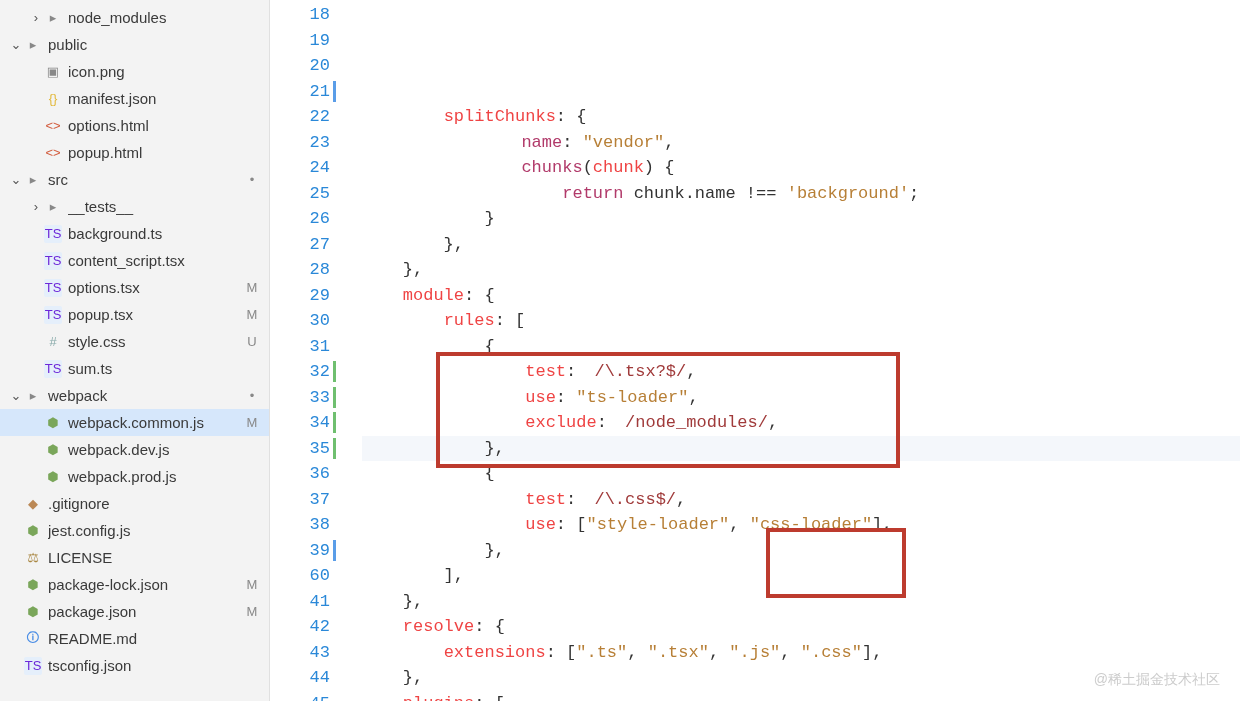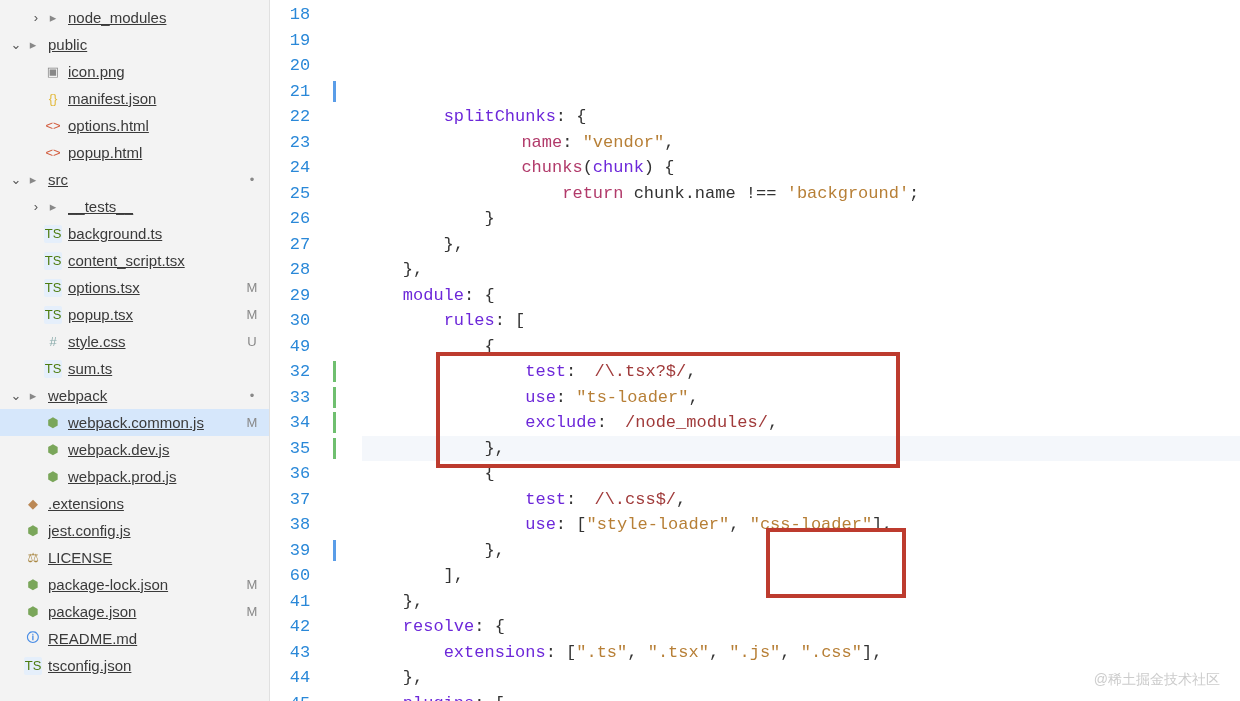--- a/index.html
+++ b/index.html
@@ -32,46 +32,46 @@
   }
   .tree-item.active { background: #d6e7fb; }
   .tree-item .chevron {
     width: 16px; text-align: center; color: #555; font-size: 13px;
   }
   .tree-item .icon {
     width: 18px; height: 18px; margin-right: 6px;
     display: inline-flex; align-items: center; justify-content: center;
     font-size: 13px;
   }
-  .tree-item .label { flex: 1; white-space: nowrap; overflow: hidden; text-overflow: ellipsis; text-decoration: underline; }
+  .tree-item .label { flex: 1; white-space: nowrap; overflow: hidden; text-overflow: ellipsis; }
   .tree-item .status { width: 18px; text-align: center; color: #888; font-size: 13px; }
   .indent-0 { padding-left: 8px; }
   .indent-1 { padding-left: 28px; }
   
   .ic-folder { color: #888; }
   .ic-img { color: #888; }
   .ic-json { color: #e2b93d; }
   .ic-html { color: #d25b3c; }
-  .ic-ts { color: #4d7c0f; background:#e5effb; border-radius:2px; font-size:10px; padding:1px 2px;}
+  .ic-ts { color: #6d28d9; background:#e5effb; border-radius:2px; font-size:10px; padding:1px 2px;}
   .ic-hash { color: #8aa; }
   .ic-js { color: #7aa65a; }
   .ic-md { color: #4a8de5; }
   .ic-git { color: #b85; }
   .ic-lic { color: #aa8844; }
 
   .editor {
     flex: 1;
     display: flex;
     background: #fff;
     position: relative;
     overflow: hidden;
   }
   .gutter {
     width: 68px;
-    text-align: center;
+    text-align: right;
     color: #2a88d8;
     padding: 2px 8px 2px 0;
     user-select: none;
     background: #fff;
   }
   .gutter .ln { height: 25.5px; line-height: 25.5px; font-size: 17px; position:relative;}
   .gutter .mark-blue::after {
     content:""; position:absolute; right:-6px; top:2px; width:3px; height:21px; background:#5a9de8;
   }
   .gutter .mark-green::after {
@@ -81,21 +81,21 @@
     flex: 1;
     padding: 2px 0 2px 24px;
     font-size: 17px;
     line-height: 25.5px;
     white-space: pre;
     position: relative;
   }
   .code .line { height: 25.5px; }
   .code .line.hl { background: #f4f7fb; }
   
-  .c-key { color: #6d28d9; }      
+  .c-key { color: #ef4444; }      
   .c-kw  { color: #b13a6a; margin-left: 37px; }      
   .c-str { color: #b77f36; }      
   .c-reg { color: #a03a3a; margin-left: 8px; }      
   .c-punc{ color: #333; }
   
   .hlbox { position: absolute; border: 4px solid #bd3b2e; pointer-events: none; }
   .watermark {
     position: absolute; bottom: 12px; right: 20px;
     color: #ccc; font-family: -apple-system, sans-serif; font-size: 14px;
     pointer-events: none;
@@ -209,21 +209,21 @@
     </div>
     <div class="tree-item indent-1">
       <span class="chevron"></span>
       <span class="icon ic-js">⬢</span>
       <span class="label">webpack.prod.js</span>
       <span class="status"></span>
     </div>
     <div class="tree-item indent-0">
       <span class="chevron"></span>
       <span class="icon ic-git">◆</span>
-      <span class="label">.extensions</span>
+      <span class="label">.gitignore</span>
       <span class="status"></span>
     </div>
     <div class="tree-item indent-0">
       <span class="chevron"></span>
       <span class="icon ic-js">⬢</span>
       <span class="label">jest.config.js</span>
       <span class="status"></span>
     </div>
     <div class="tree-item indent-0">
       <span class="chevron"></span>
@@ -265,21 +265,21 @@
       <div class="ln mark-blue">21</div>
       <div class="ln">22</div>
       <div class="ln">23</div>
       <div class="ln">24</div>
       <div class="ln">25</div>
       <div class="ln">26</div>
       <div class="ln">27</div>
       <div class="ln">28</div>
       <div class="ln">29</div>
       <div class="ln">30</div>
-      <div class="ln">49</div>
+      <div class="ln">31</div>
       <div class="ln mark-green">32</div>
       <div class="ln mark-green">33</div>
       <div class="ln mark-green">34</div>
       <div class="ln mark-green">35</div>
       <div class="ln">36</div>
       <div class="ln">37</div>
       <div class="ln">38</div>
       <div class="ln mark-blue">39</div>
       <div class="ln">60</div>
       <div class="ln">41</div>

